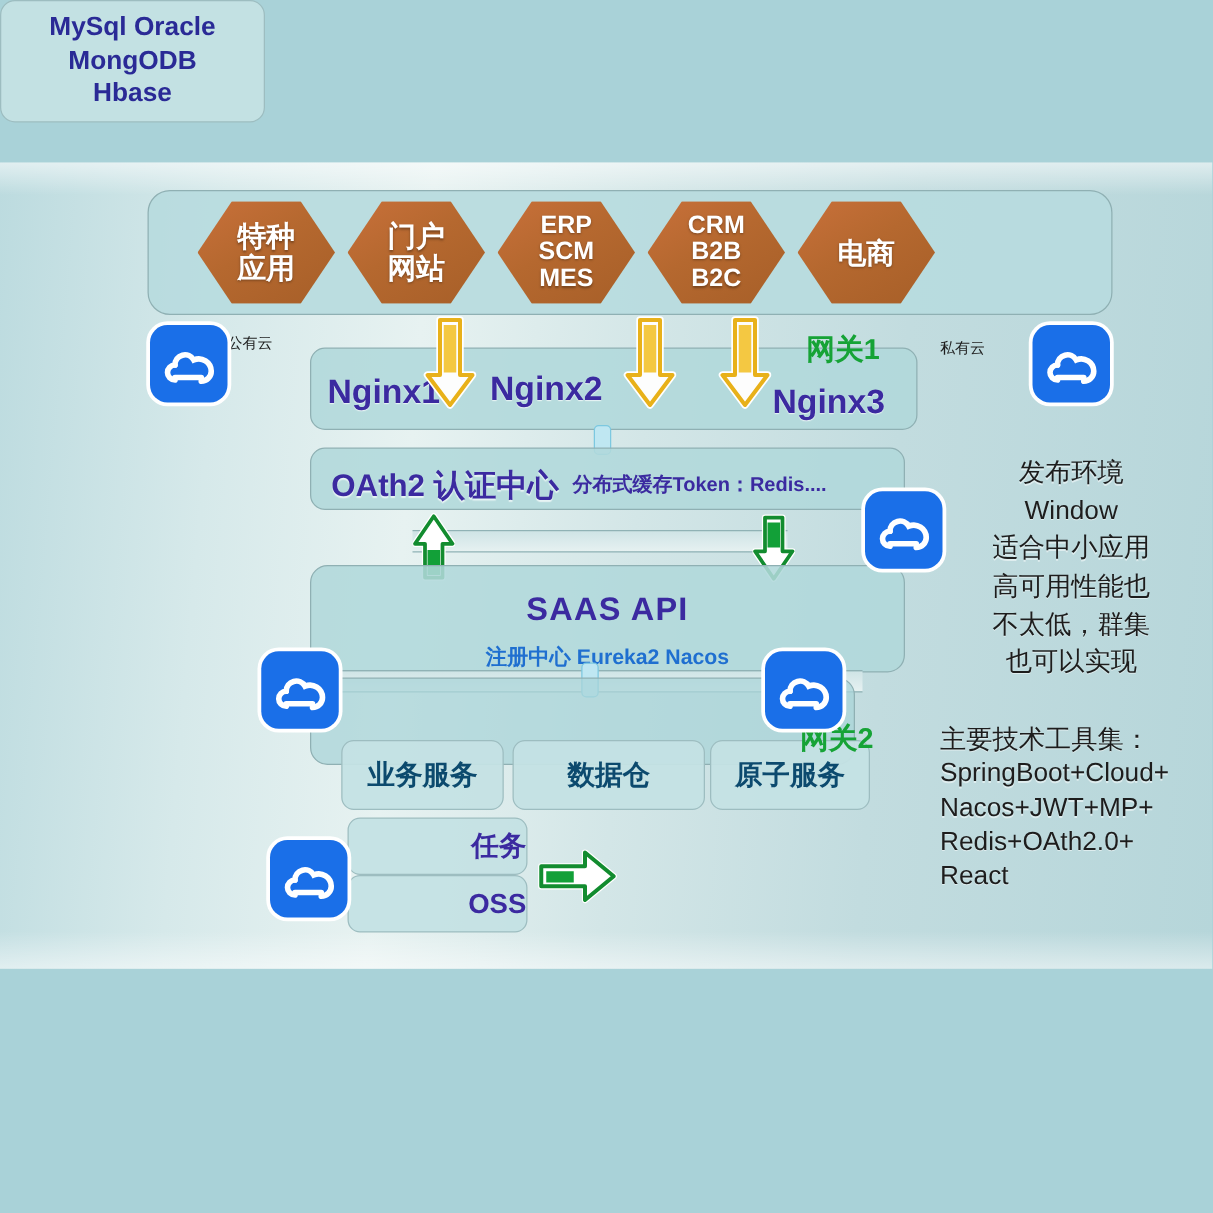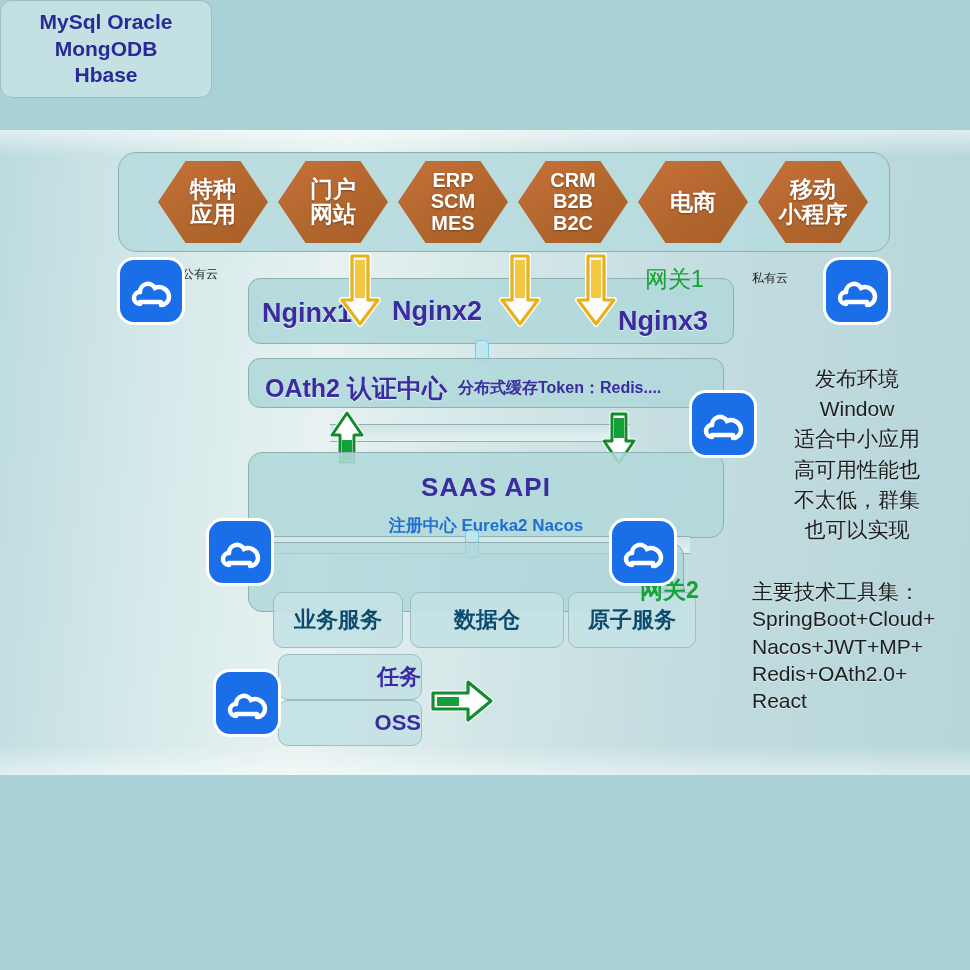--- a/index.html
+++ b/index.html
@@ -91,21 +91,21 @@
   
   .sidetext{position:absolute;color:#1d1d1d;white-space:pre-line;
             text-shadow:0 1px 0 rgba(255,255,255,.5);}
   #left-text{left:18px;top:344px;width:215px;font-size:21px;line-height:1.42;}
   #right-text{left:752px;top:364px;width:210px;font-size:21px;line-height:1.44;text-align:center;}
   #tech-text{left:752px;top:578px;width:215px;font-size:21px;line-height:1.30;}
 
   .small-label{position:absolute;color:#1d1d1d;font-size:12px;}
   #label-public{left:182px;top:266px;}
   #label-private{left:752px;top:270px;}
-  #gw1{position:absolute;left:645px;top:264px;color:#16a336;font-size:23px;font-weight:normal;}
+  #gw1{position:absolute;left:645px;top:264px;color:#16a336;font-size:23px;font-weight:bold;}
   #gw2{position:absolute;left:640px;top:575px;color:#16a336;font-size:23px;font-weight:bold;}
 
   
   .cloud{position:absolute;width:62px;height:62px;border-radius:14px;
          background:#1a6fe8;box-shadow:0 0 0 3px #fff;}
   .cloud svg{position:absolute;left:8px;top:12px;}
 
   
   .yarrow{position:absolute;width:44px;height:78px;}
   .garrow{position:absolute;width:34px;height:56px;}
@@ -156,28 +156,20 @@
           <div>CRM</div>
           <div>B2B</div>
           <div>B2C</div>
         </span>
       </div>
   </div>
   <div class="hex cn" style="left:638px;">
     <div>
         <span>
           <div>电商</div>
-        </span>
-      </div>
-  </div>
-  <div class="hex cn" style="left:758px;">
-    <div>
-        <span>
-          <div>移动</div>
-          <div>小程序</div>
         </span>
       </div>
   </div>
 
   <div class="box" id="gwpanel"></div>
   <div class="nginx" style="left:262px;top:298px;">Nginx1</div>
   <div class="nginx" style="left:392px;top:296px;">Nginx2</div>
   <div class="nginx" style="left:618px;top:306px;">Nginx3</div>
   <div id="gw1">网关1</div>
 

